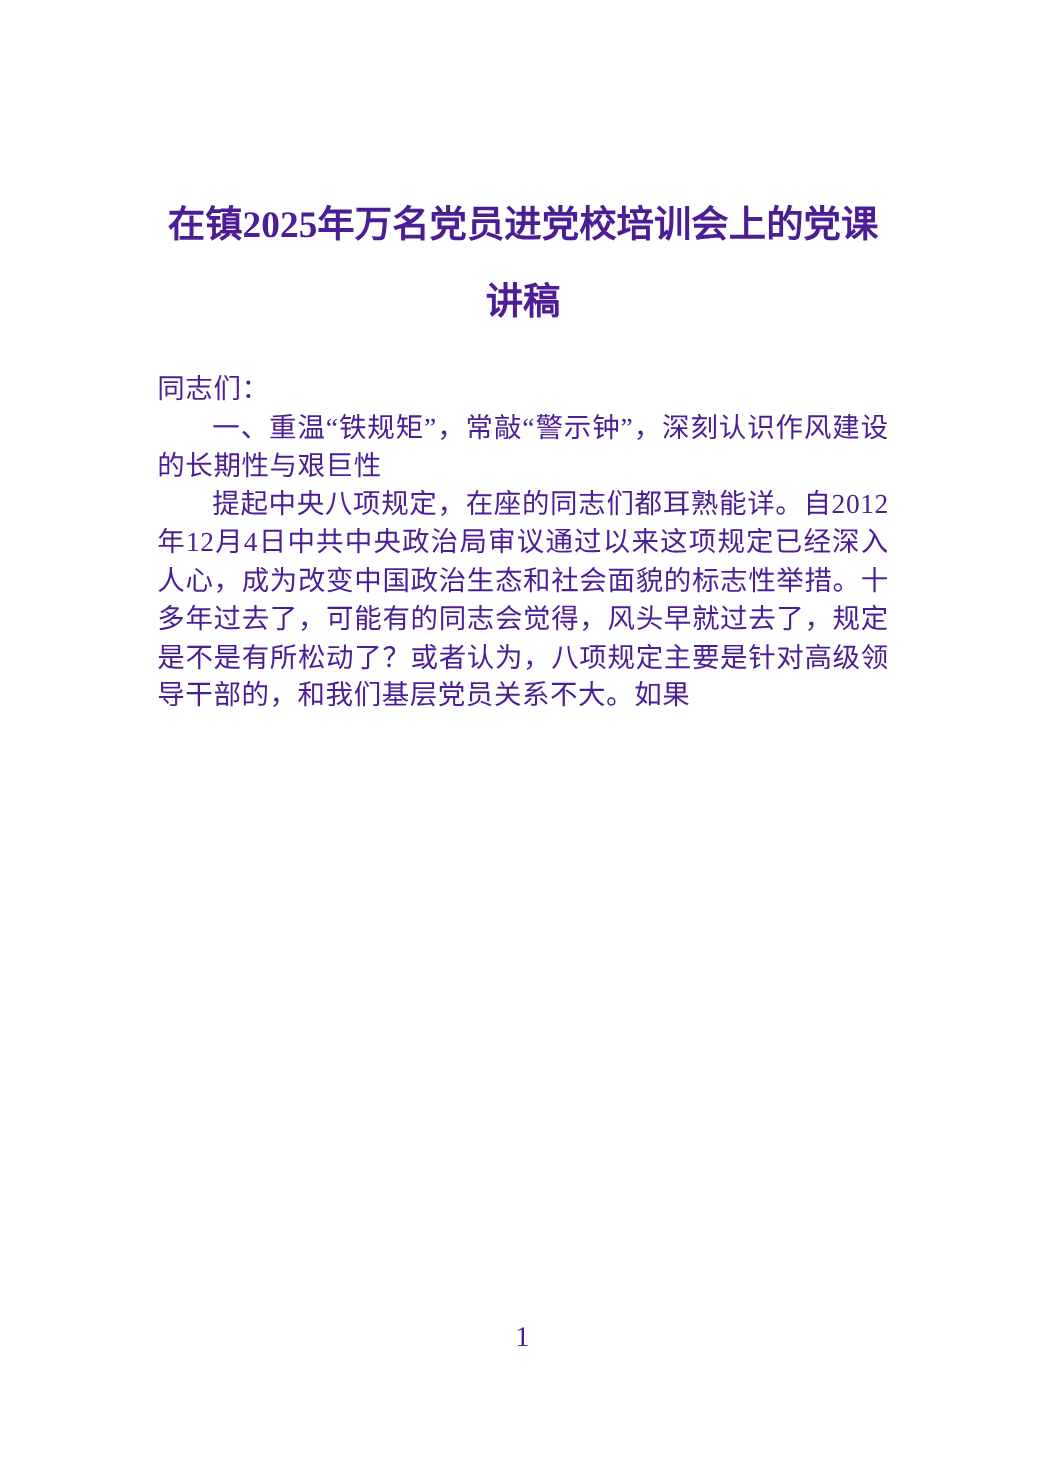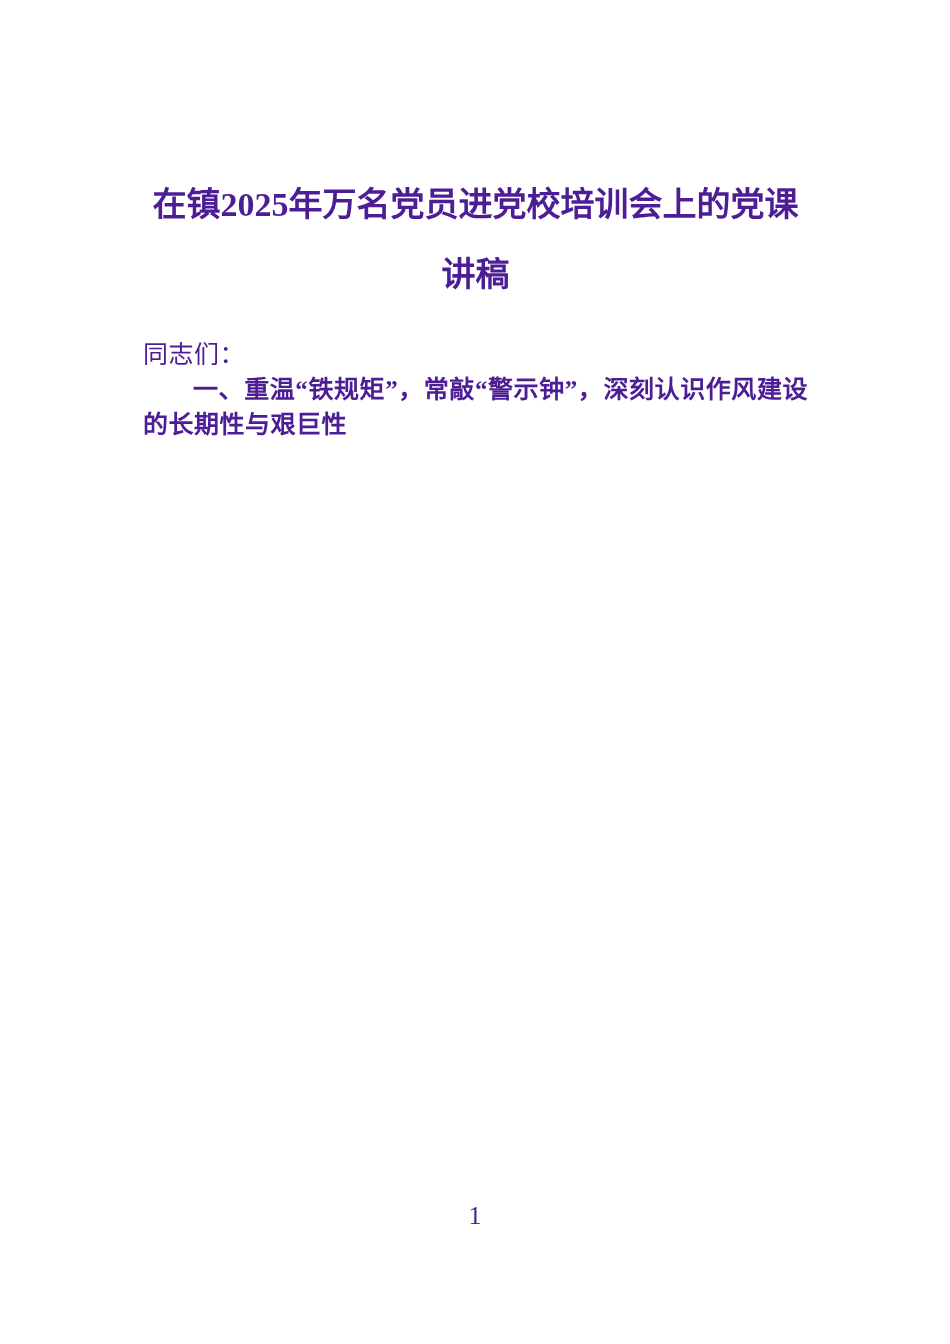--- a/index.html
+++ b/index.html
@@ -33,21 +33,21 @@
     line-height: 34.8px;
     letter-spacing: 0.5px;
     text-align: justify;
     text-indent: 2em;
   }
   .doc-body p.no-indent {
     text-indent: 0;
     font-family: Liberation Serif, serif;
   }
   .doc-body p.section-heading {
-    font-weight: 700;
+    font-weight: 400;
   }
   .page-number {
     position: absolute;
     left: 0;
     right: 0;
     bottom: 118px;
     text-align: center;
     font-size: 26px;
     line-height: 26px;
     font-family: "Liberation Serif", "DejaVu Serif", serif;
@@ -61,18 +61,19 @@
   <h1 class="doc-title">在镇2025年万名党员进党校培训会上的党课讲稿</h1>
 
   <div class="doc-body">
 
     <p class="no-indent">同志们：</p>
 
 
 
     <p class="section-heading">一、重温“铁规矩”，常敲“警示钟”，深刻认识作风建设的长期性与艰巨性</p>
 
+    <p>提起中央八项规定，在座的同志们都耳熟能详。自2012年12月4日中共中央政治局审议通过以来这项规定已经深入人心，成为改变中国政治生态和社会面貌的标志性举措。十多年过去了，可能有的同志会觉得，风头早就过去了，规定是不是有所松动了？或者认为，八项规定主要是针对高级领导干部的，和我们基层党员关系不大。如果</p>
 
   </div>
 
   <div class="page-number">1</div>
 
 </div>
 
 </body></html>

